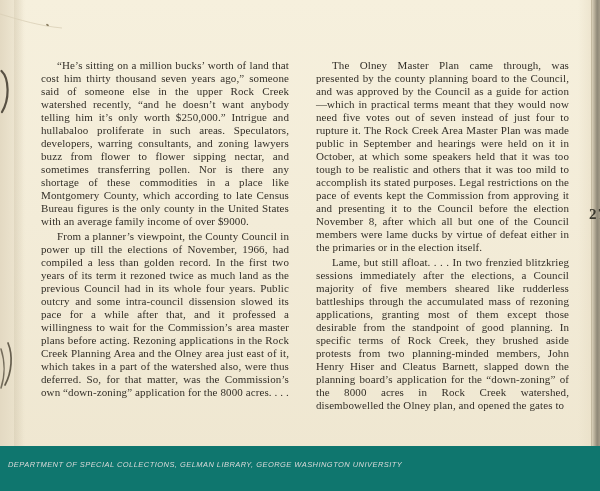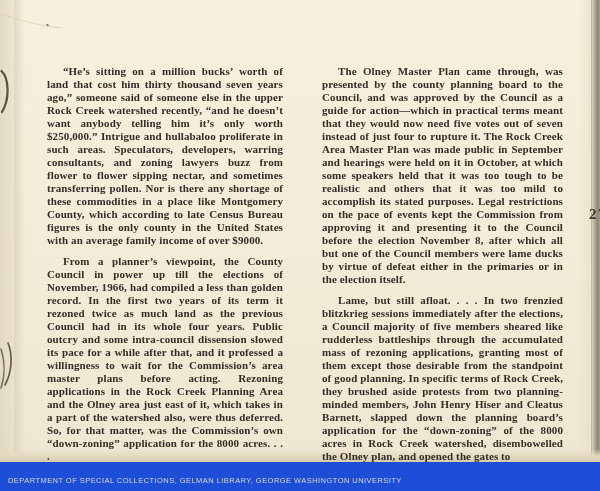--- a/index.html
+++ b/index.html
@@ -41,43 +41,44 @@
   
   .col {
     position: absolute; top: 57px;
     text-align: justify;
     font-size: 11px; line-height: 13px;
     color: #332f28;
     letter-spacing: 0.1px;
   }
   .col-left  { left: 39px;  width: 252px; }
   .col-right { left: 314px; width: 257px; }
-  .para { margin: 8px; text-indent: 16px; font-weight: bold; }
+  .para { margin: 2px; text-indent: 16px; }
 
   .page-number {
     position: absolute; left: 557px; top: 206px;
     font-size: 15px; font-weight: bold;
     letter-spacing: 1.5px; color: #3b382f; margin-left: 32px;
   }
 
   
   .binding-marks { position: absolute; left: 0; top: 0; }
   .speck-1 {
     position: absolute; left: 46px; top: 24px; width: 3px; height: 2px;
     background: #8a7d60; border-radius: 50%; transform: rotate(30deg);
   }
   .speck-2 {
     position: absolute; left: 498px; top: 106px; width: 3px; height: 1px;
     background: rgba(150,138,110,0.55); border-radius: 50%;
   }
 
   
   .footer-bar {
-    position: absolute; left: 0; right: 0; bottom: 0; height: 29px;
-    background: #1d4ed8;
+    position: absolute; left: 0; right: 0; bottom: 0; height: 45px;
+    background: #0f766e;
+    font-style: italic;
   }
   .footer-caption {
     position: absolute; left: 8px; top: 15px;
     font-family: "Liberation Sans", sans-serif;
     font-size: 7.5px; line-height: 1;
     letter-spacing: 0.45px;
     color: #d9d9d9;
     white-space: nowrap;
   }
 </style>

